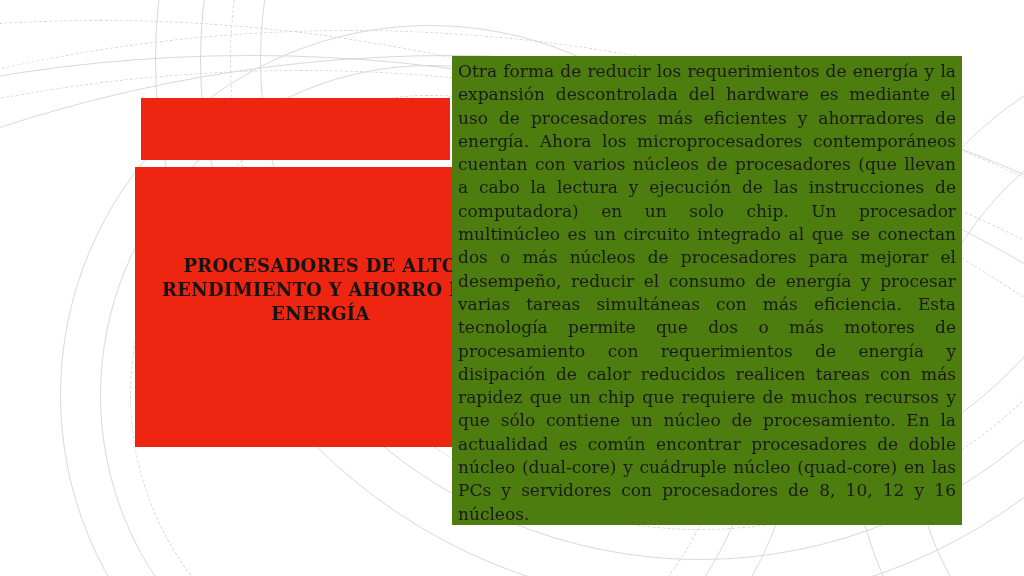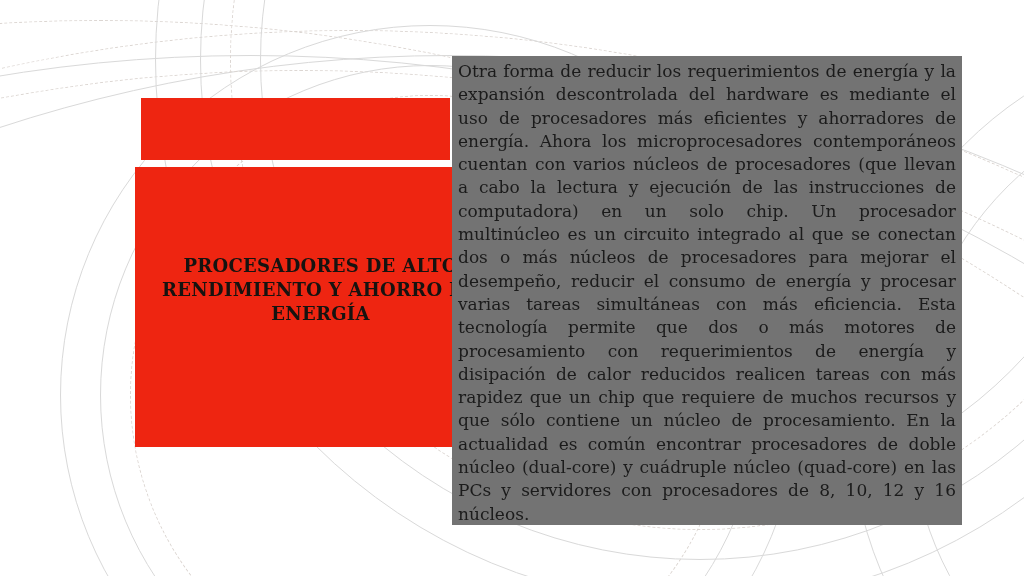--- a/index.html
+++ b/index.html
@@ -80,17 +80,17 @@
   <div class="arc" style="left:155px;  top:-485px; width:1090px;height:1090px;"></div>
   <div class="arc" style="left:910px;  top:90px;   width:660px; height:660px;"></div>
   <div class="arc" style="left:850px;  top:30px;   width:780px; height:780px;"></div>
 
   <div class="accent-bar" style="background-color: rgb(238, 37, 17);"></div>
 
   <div class="title-block" style="background-color: rgb(238, 37, 17);">
     <div class="title-text">PROCESADORES DE ALTO RENDIMIENTO Y AHORRO DE ENERGÍA</div>
   </div>
 
-  <div class="body-panel" style="background-color: #737373;">
+  <div class="body-panel" style="background-color: #4d7c0f;">
     <p class="body-text">Otra forma de reducir los requerimientos de energía y la expansión descontrolada del hardware es mediante el uso de procesadores más eficientes y ahorradores de energía. Ahora los microprocesadores contemporáneos cuentan con varios núcleos de procesadores (que llevan a cabo la lectura y ejecución de las instrucciones de computadora) en un solo chip. Un procesador multinúcleo es un circuito integrado al que se conectan dos o más núcleos de procesadores para mejorar el desempeño, reducir el consumo de energía y procesar varias tareas simultáneas con más eficiencia. Esta tecnología permite que dos o más motores de procesamiento con requerimientos de energía y disipación de calor reducidos realicen tareas con más rapidez que un chip que requiere de muchos recursos y que sólo contiene un núcleo de procesamiento. En la actualidad es común encontrar procesadores de doble núcleo (dual-core) y cuádruple núcleo (quad-core) en las PCs y servidores con procesadores de 8, 10, 12 y 16 núcleos.</p>
   </div>
 
 </div>
 
 </body></html>

